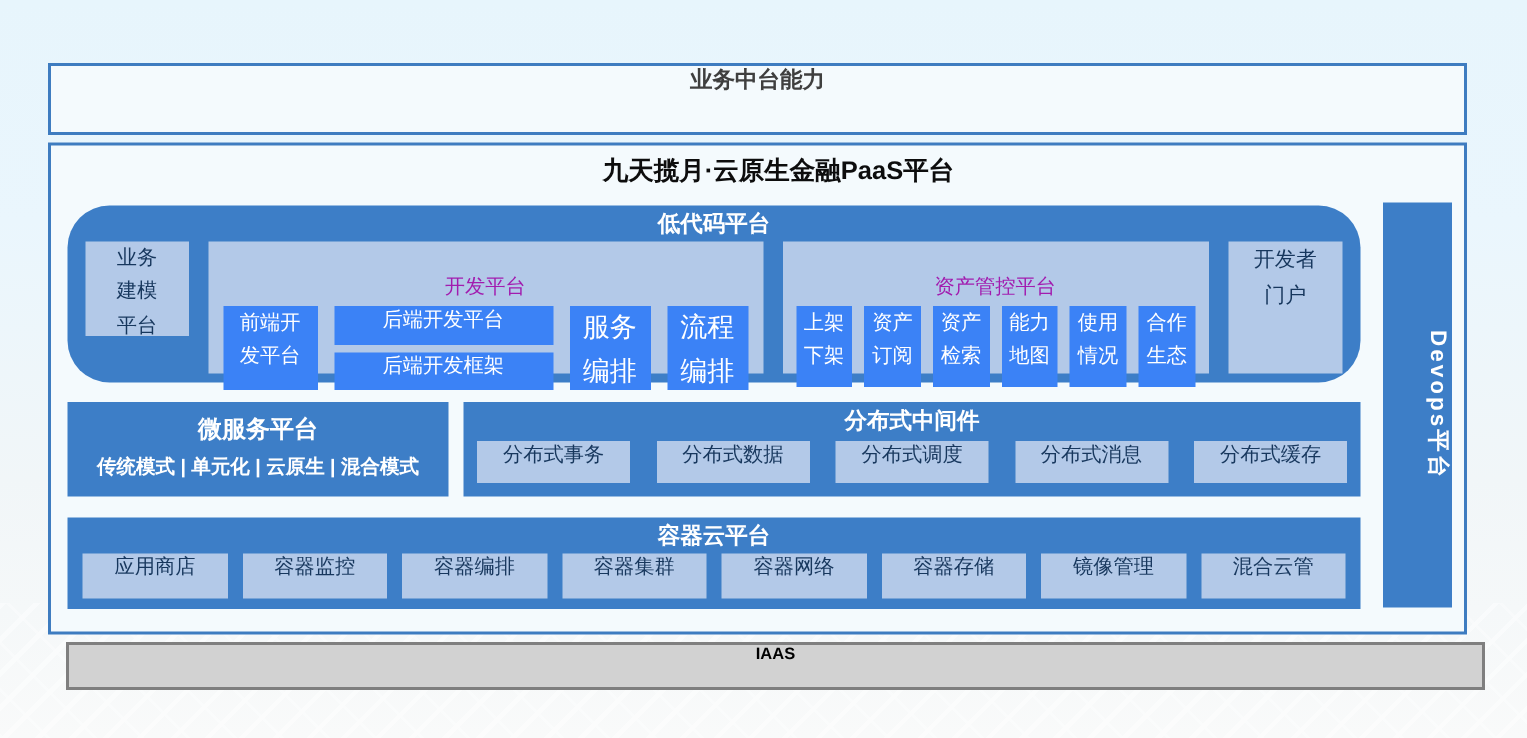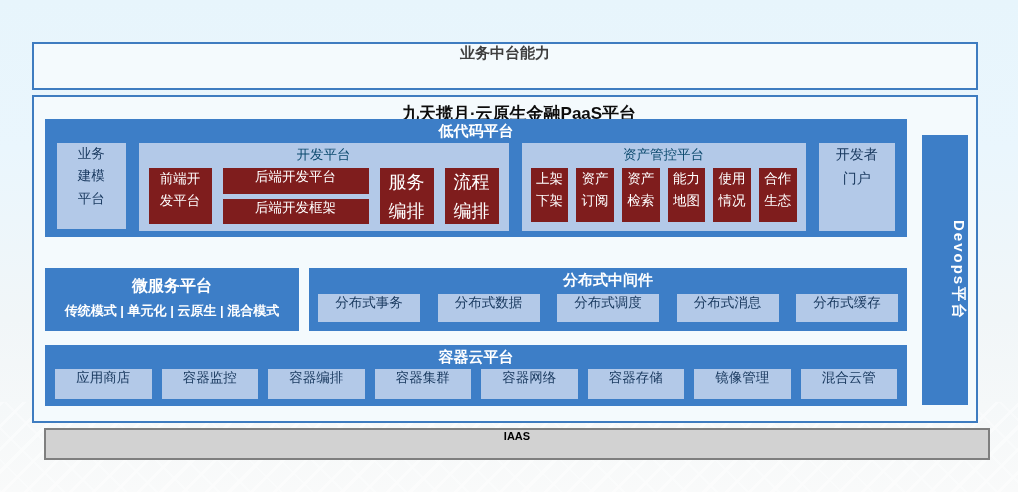--- a/index.html
+++ b/index.html
@@ -21,28 +21,28 @@
   .pre{white-space:pre-line;}
 
   #banner{left:32px;top:42px;width:946px;height:48px;
           font-weight:bold;font-size:15px;color:#3f3f3f;z-index:2;}
   #main{left:32px;top:95px;width:946px;height:328px;z-index:2;}
   #main-title{left:0;top:5px;width:100%;text-align:center;
               font-weight:bold;font-size:17px;color:#0d0d0d;padding-left:28px;}
 
   .blue-box{background:#3d7ec7;color:#ffffff;}
   .lite{background:#b3c9e8;color:#17375d;}
-  .item-blue{background:#7f1d1d;color:#ffffff;}
+  .item-blue{background:#3b82f6;color:#ffffff;}
 
-  #lowcode{left:11px;top:22px;width:862px;height:118px;}
+  #lowcode{left:11px;top:40px;width:862px;height:118px;border-radius:28px;}
   .sec-title{text-align:center;font-weight:bold;font-size:15px;padding-top:3px;color:#fff;}
   #lc-row{display:flex;gap:13px;padding:2px 12px 0 12px;height:90px;}
-  #biz-box{width:70px;height:86px;font-size:13.5px;line-height:1.65;}
+  #biz-box{width:70px;height:63px;font-size:13.5px;line-height:1.65;}
   .panel{box-sizing:border-box;}
-  .panel-title{text-align:center;font-size:13.5px;padding-top:3px;color:#0c4a6e;}
+  .panel-title{text-align:center;font-size:13.5px;padding-top:21px;color:#a21caf;}
   #dev-panel{width:372px;height:88px;}
   #dev-items{display:flex;gap:11px;padding:0 10px;margin-top:4px;height:56px;}
   #frontend{width:63px;font-size:13.5px;line-height:1.6;}
   #backend-col{width:146px;display:flex;flex-direction:column;gap:5px;}
   #backend-col > div{flex:1;font-size:13.5px;}
   .orch{width:54px;font-size:18px;line-height:1.6;}
   #asset-panel{width:290px;height:88px;}
   #asset-items{display:flex;gap:8px;padding:0 9px;margin-top:4px;height:54px;}
   .asset-item{flex:1;font-size:13.5px;line-height:1.6;}
   #portal-box{width:78px;height:88px;font-size:14px;line-height:1.7;}

